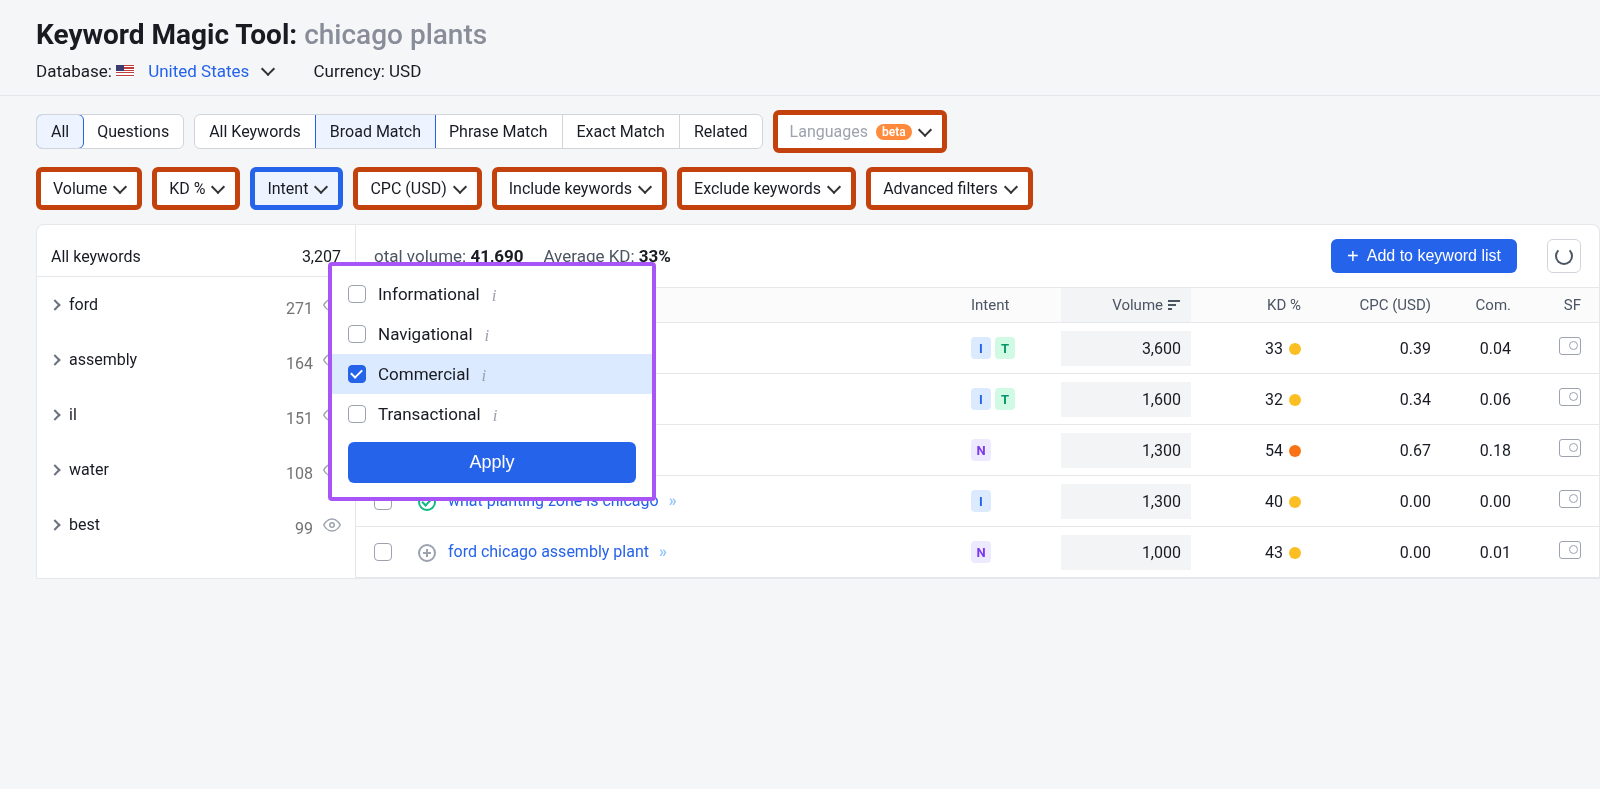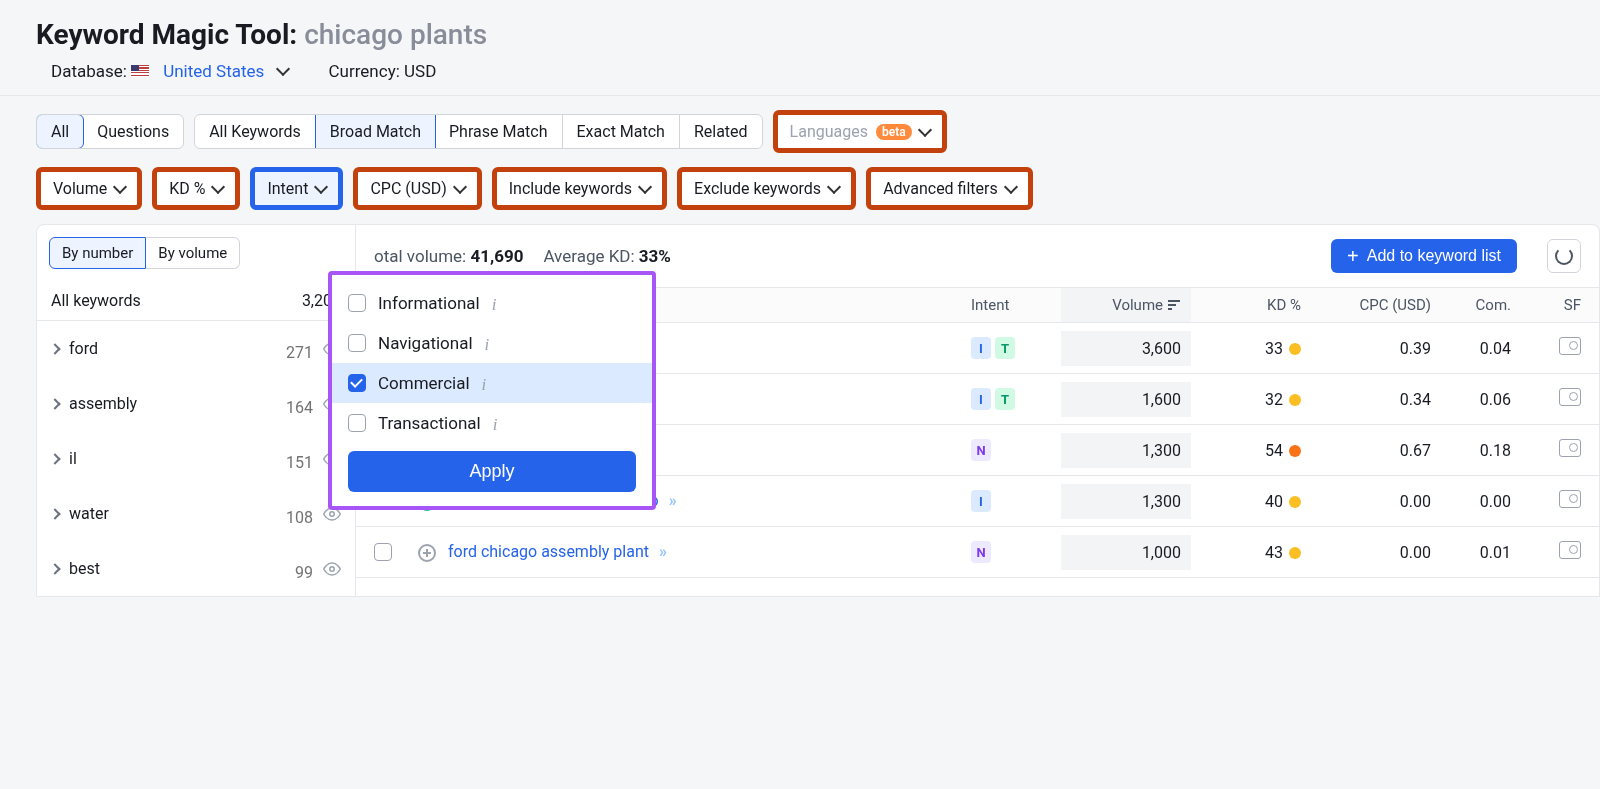--- a/index.html
+++ b/index.html
@@ -1,20 +1,20 @@
 <!DOCTYPE html>
 <html><head>
 <meta charset="utf-8">
 <style>
 * { box-sizing: border-box; margin: 0; padding: 0; }
 body { font-family: -apple-system, BlinkMacSystemFont, "Segoe UI", Roboto, sans-serif; background: #f5f6f7; color: #191b23; font-size: 15px; }
 .header { padding: 18px 36px 14px; }
 .title { font-size: 28px; font-weight: 700; }
 .title-query { color: #898d9a; font-weight: 500; }
-.sub { margin-top: 10px; font-size: 17px; color: #191b23; margin-left: 15px; }
+.sub { margin-top: 10px; font-size: 17px; color: #191b23; }
 .sub .label { color: #191b23; }
 .sub .db { color: #2563eb; display: inline-flex; align-items: center; gap: 14px; cursor: pointer; }
 .sub .cur { margin-left: 36px; color: #191b23; }
 .sub .flag { width: 18px; height: 12px; background: linear-gradient(#bf3e3e 10%, #fff 10% 20%, #bf3e3e 20% 30%, #fff 30% 40%, #bf3e3e 40% 50%, #fff 50% 60%, #bf3e3e 60% 70%, #fff 70% 80%, #bf3e3e 80% 90%, #fff 90%); position: relative; display: inline-block; }
 .sub .flag::before { content: ''; position: absolute; left: 0; top: 0; width: 8px; height: 6px; background: #3c3b6e; }
 .divider { border-top: 1px solid #e5e7eb; }
 .toolbar { padding: 14px 36px; display: flex; flex-wrap: wrap; gap: 10px; align-items: center; }
 .pill-group { display: inline-flex; border: 1px solid #d1d5db; border-radius: 6px; background: #fff; overflow: hidden; }
 .pill-group .pill { padding: 7px 14px; border-right: 1px solid #d1d5db; cursor: pointer; font-size: 16px; }
 .pill-group .pill:last-child { border-right: none; }
@@ -70,21 +70,21 @@
 .dbl-chev { color: #93c5fd; margin-left: 6px; font-weight: 700; }
 .tag { display: inline-flex; width: 20px; height: 22px; border-radius: 4px; align-items: center; justify-content: center; font-size: 13px; font-weight: 700; margin-right: 4px; }
 .tag-I { background: #dbeafe; color: #2563eb; }
 .tag-T { background: #d1fae5; color: #059669; }
 .tag-N { background: #ede9fe; color: #7c3aed; }
 .kd-dot { width: 12px; height: 12px; border-radius: 50%; display: inline-block; margin-left: 6px; vertical-align: middle; }
 .dot-yellow { background: #fbbf24; }
 .dot-orange { background: #f97316; }
 .serp-icon { width: 22px; height: 18px; border: 1.5px solid #9ca3af; border-radius: 3px; position: relative; display: inline-block; }
 .serp-icon::after { content: ''; position: absolute; right: 2px; top: 3px; width: 7px; height: 7px; border: 1.5px solid #9ca3af; border-radius: 50%; }
-.intent-popup { position: absolute; left: 328px; top: 271px; width: 328px; background: #fff; border: 4px solid #a855f7; border-radius: 4px; z-index: 50; padding: 8px 0; }
+.intent-popup { position: absolute; left: 328px; top: 262px; width: 328px; background: #fff; border: 4px solid #a855f7; border-radius: 4px; z-index: 50; padding: 8px 0; }
 .intent-popup .opt { display: flex; align-items: center; gap: 12px; padding: 10px 16px; font-size: 17px; cursor: pointer; }
 .intent-popup .opt.sel { background: #dbeafe; }
 .intent-popup .apply { margin: 8px 16px 6px; background: #2563eb; color: #fff; border: none; border-radius: 6px; padding: 10px 0; font-size: 18px; width: calc(100% - 32px); cursor: pointer; font-weight: 500; }
 .info-i { width: 16px; height: 16px; color: #9ca3af; font-style: italic; font-family: serif; }
 .col-vol-hdr { display: flex; align-items: center; justify-content: flex-end; gap: 4px; }
 </style>
 </head>
 <body>
 
 <div class="header">
@@ -153,24 +153,20 @@
       <span class="chev"></span>
     </div>
   <div class="select-btn">
       <span>Advanced filters</span>
       <span class="chev"></span>
     </div>
 </div>
 
 <div class="content">
   <div class="sidebar">
-    <div class="side-toggle">
-      <div class="tg active">By number</div>
-      <div class="tg">By volume</div>
-    </div>
     <div class="allkw">
       <span>All keywords</span>
       <span>3,207</span>
     </div>
     <div class="group-list">
       <div class="group">
         <span class="chev-right"></span>
         <span class="gname">ford</span>
         <span class="gcount">271</span>
         <svg class="eye" viewBox="0 0 24 24" fill="none" stroke="currentColor" stroke-width="2">

